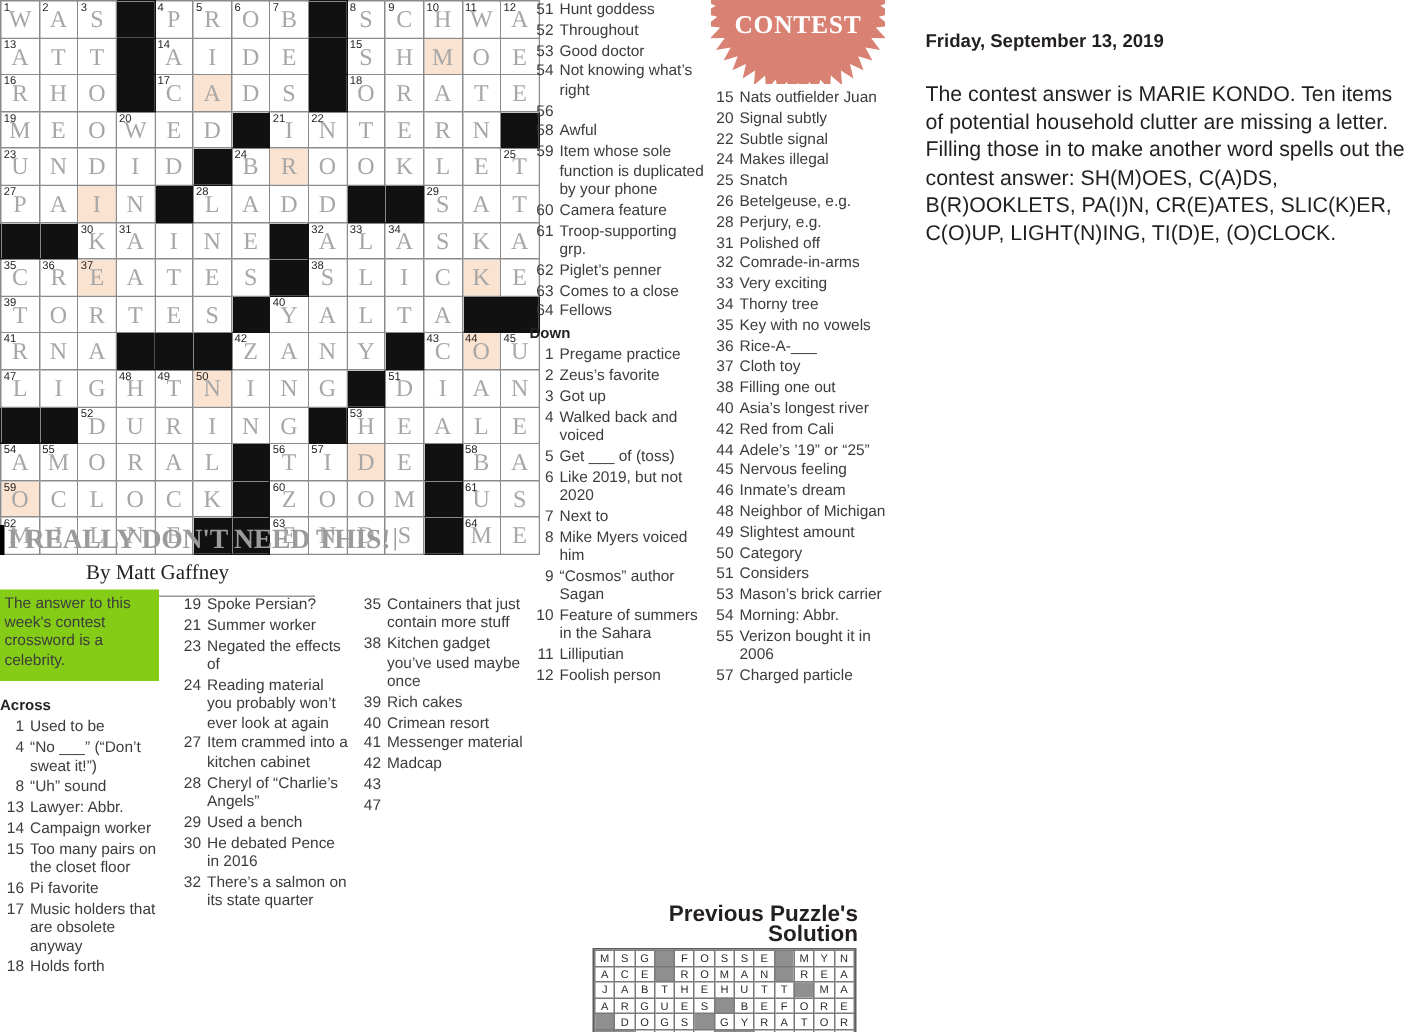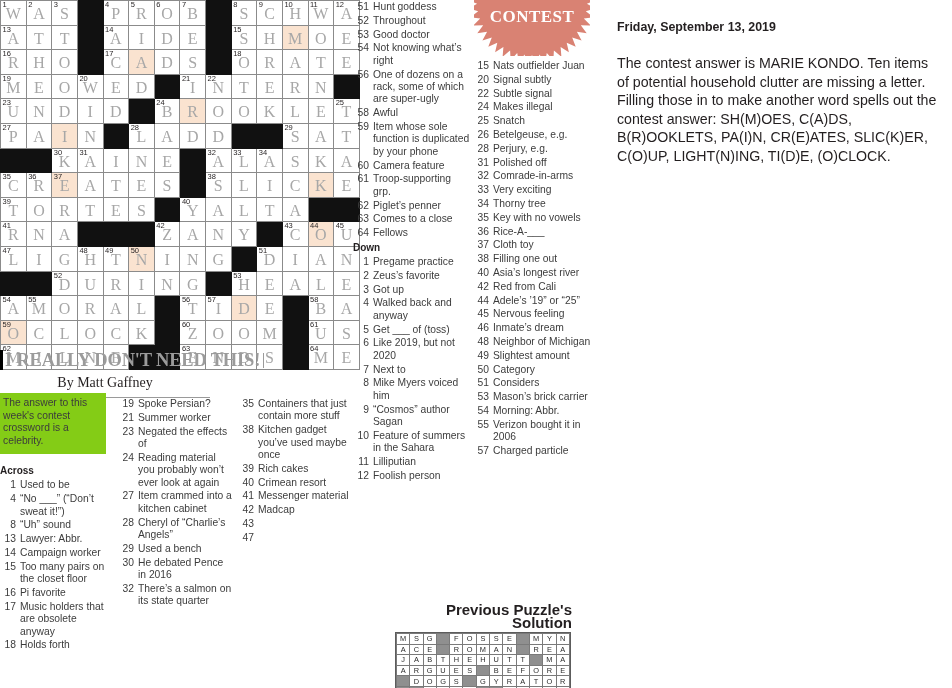--- a/index.html
+++ b/index.html
@@ -1014,21 +1014,20 @@
     <div class="clue">
       <span class="num">53</span>
       <span class="txt">Good doctor</span>
     </div>
     <div class="clue">
       <span class="num">54</span>
       <span class="txt">Not knowing what’s right</span>
     </div>
     <div class="clue">
       <span class="num">56</span>
-      <span class="txt">One of dozens on a rack, some of which are super-ugly</span>
     </div>
     <div class="clue">
       <span class="num">58</span>
       <span class="txt">Awful</span>
     </div>
     <div class="clue">
       <span class="num">59</span>
       <span class="txt">Item whose sole function is duplicated by your phone</span>
     </div>
     <div class="clue">
@@ -1059,21 +1058,21 @@
     <div class="clue">
       <span class="num">2</span>
       <span class="txt">Zeus’s favorite</span>
     </div>
     <div class="clue">
       <span class="num">3</span>
       <span class="txt">Got up</span>
     </div>
     <div class="clue">
       <span class="num">4</span>
-      <span class="txt">Walked back and anyway</span>
+      <span class="txt">Walked back and voiced</span>
     </div>
     <div class="clue">
       <span class="num">5</span>
       <span class="txt">Get ___ of (toss)</span>
     </div>
     <div class="clue">
       <span class="num">6</span>
       <span class="txt">Like 2019, but not 2020</span>
     </div>
     <div class="clue">

